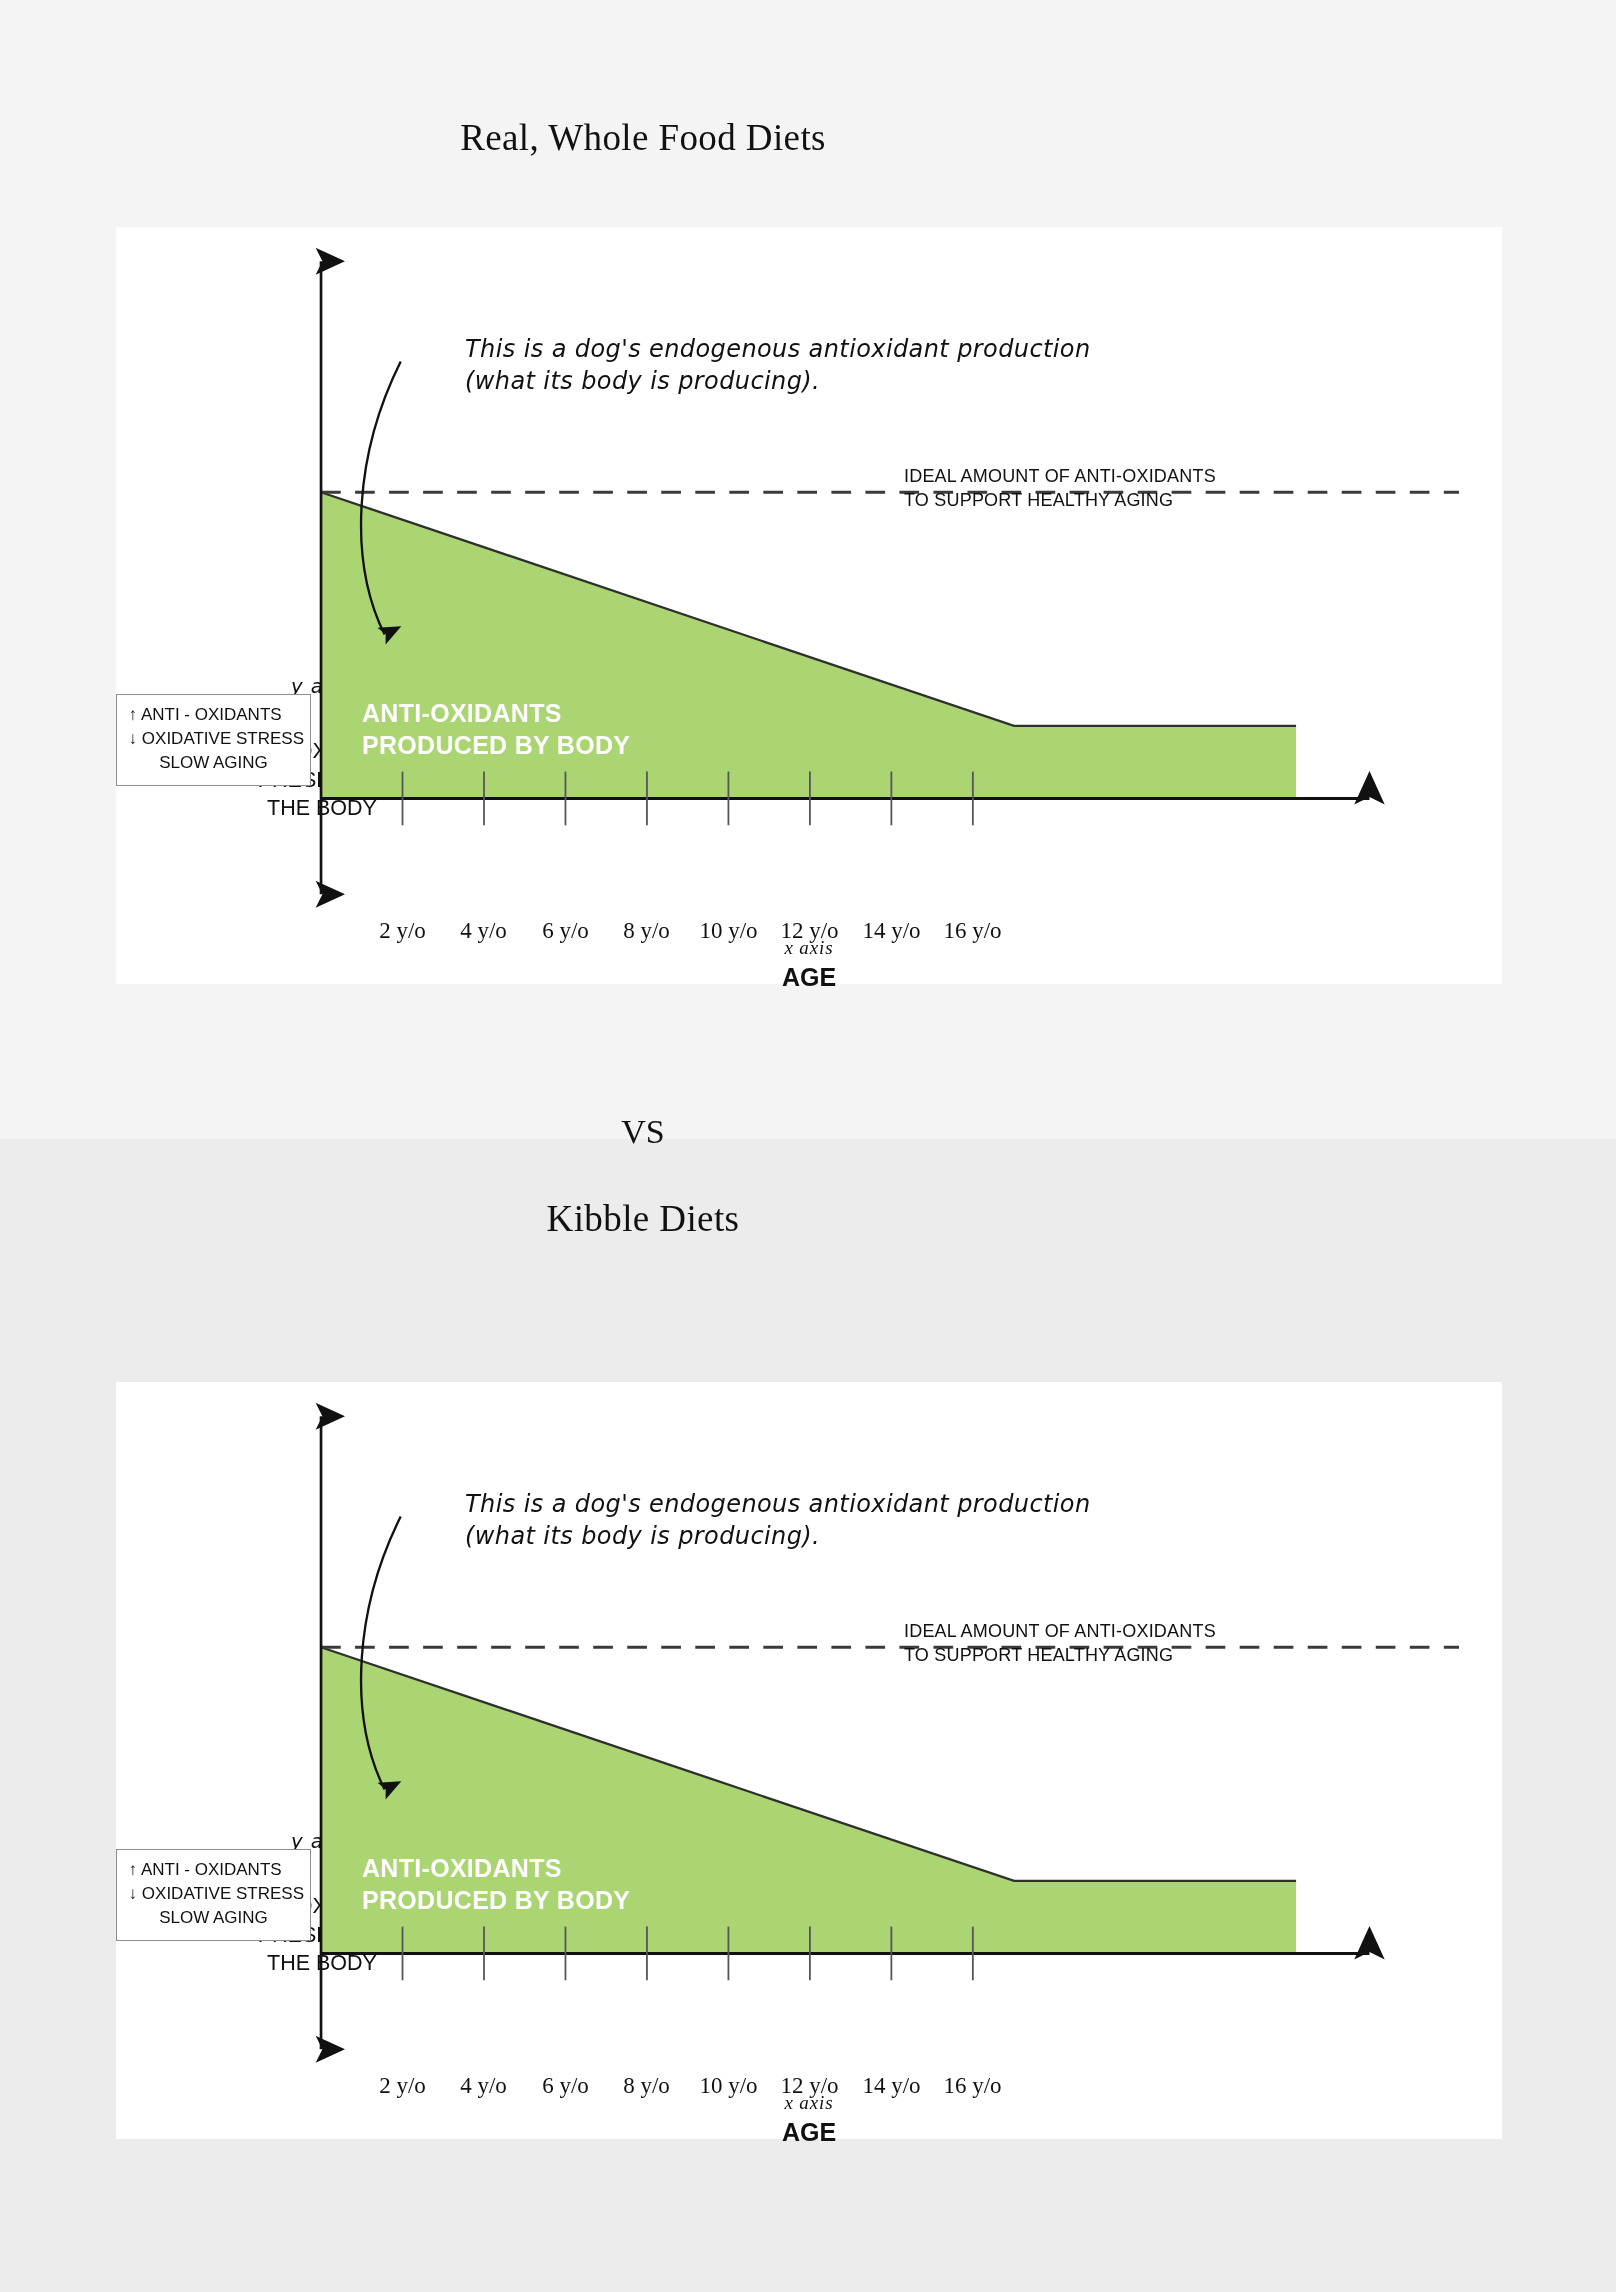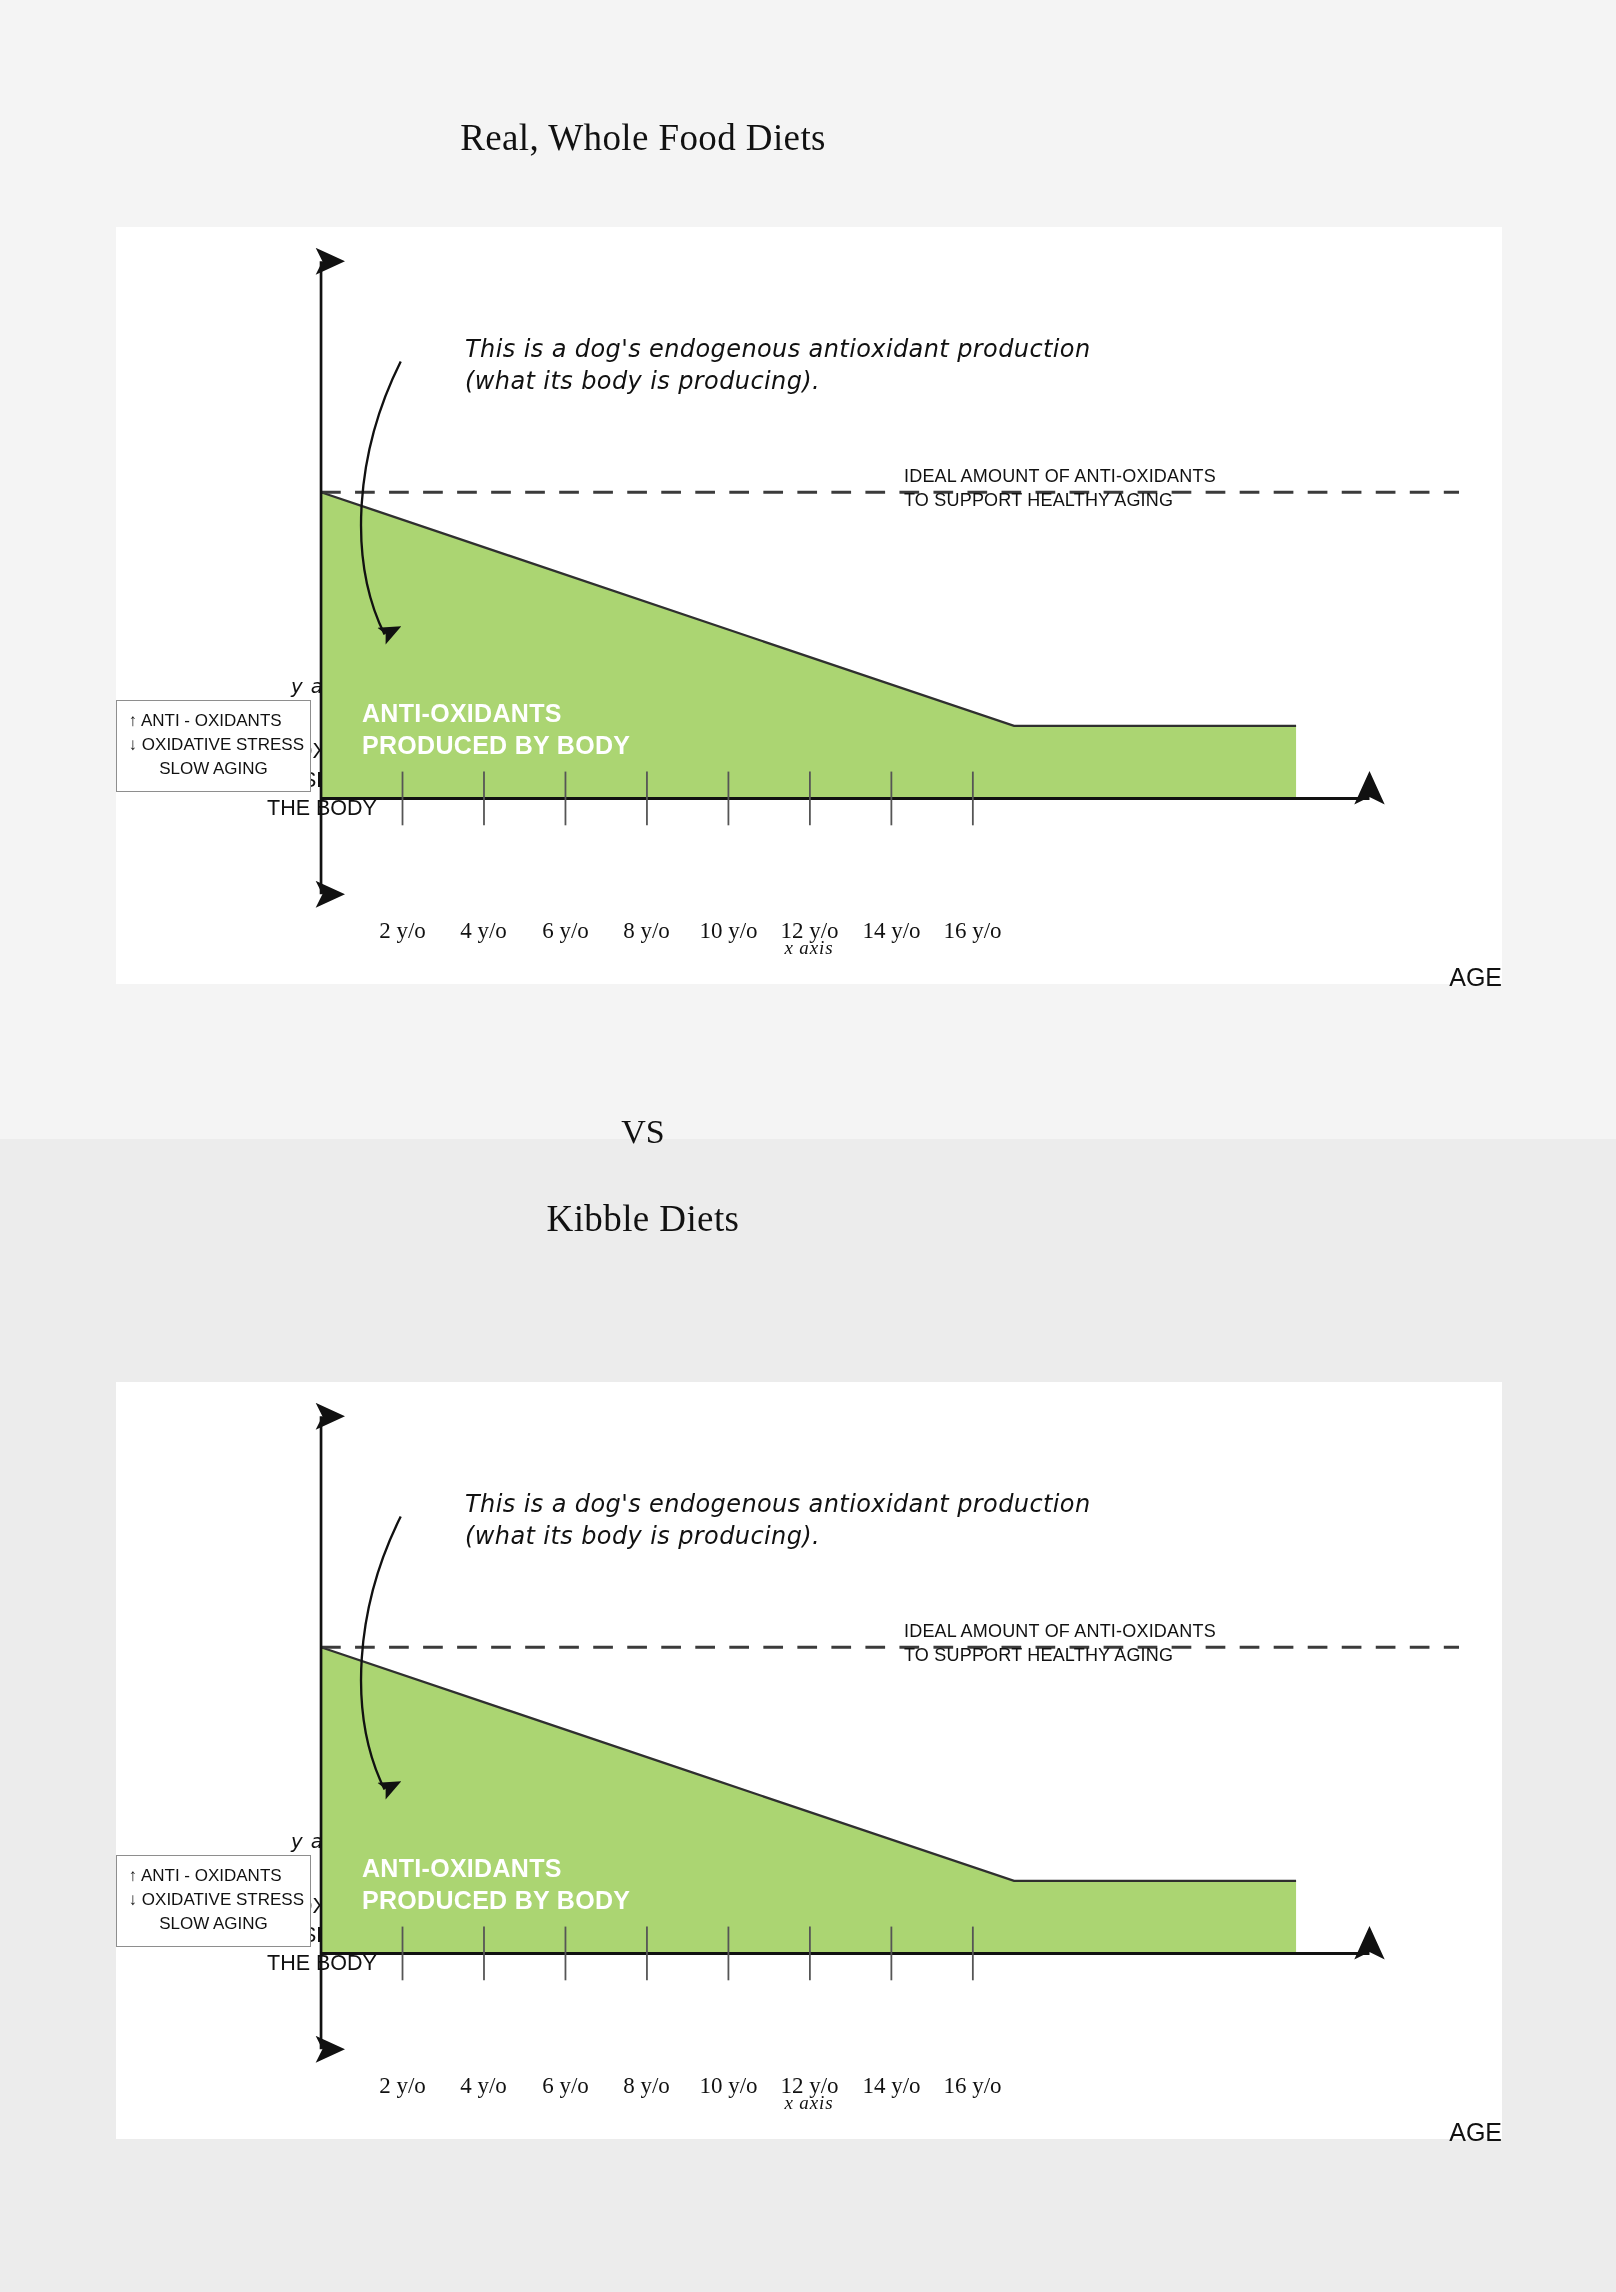--- a/index.html
+++ b/index.html
@@ -52,21 +52,21 @@
   .y-axis-title {
     position:absolute; left:54px; top:510px; width:304px;
     text-align:center; font-size:21.5px; color:#111; line-height:1.33;
   }
   .y-axis-title b { font-weight:bold; }
 
   .legend-box {
     position:absolute; left:99px; top:457px; width:0;
   }
   .legend-card {
-    position:absolute; left:-99px; top:16px;
+    position:absolute; left:-99px; top:10px;
     border:1.3px solid #8e8e8e; background:#fff;
     padding:8px 11.6px 9.9px 11.6px;
     width:195px; box-sizing:border-box;
   }
   .legend-line {
     font-size:17px; color:#111; line-height:1.42; white-space:nowrap;
   }
   .legend-line.center { text-align:center; }
 
   
@@ -96,21 +96,21 @@
     width:107px; margin-left:-54px;margin-top:28px;
   }
   .x-axis-hand {
     position:absolute; left:0; top:710px; width:1386px;
     text-align:center;
     font-family:Liberation Serif, serif;
     font-style:italic; font-size:19px; color:#111; letter-spacing:0.9px;
   }
   .x-axis-title {
     position:absolute; left:0; top:736px; width:1386px;
-    text-align:right; font-size:25px; color:#111;
+    text-align:center; font-size:25px; color:#111;font-weight:bold;
   }
 </style>
 </head>
 <body>
 
 <div class="panel-bg-top"></div>
 <div class="panel-bg-bottom"></div>
 
 <div class="panel-title" id="title-top">Real, Whole Food Diets</div>
 

